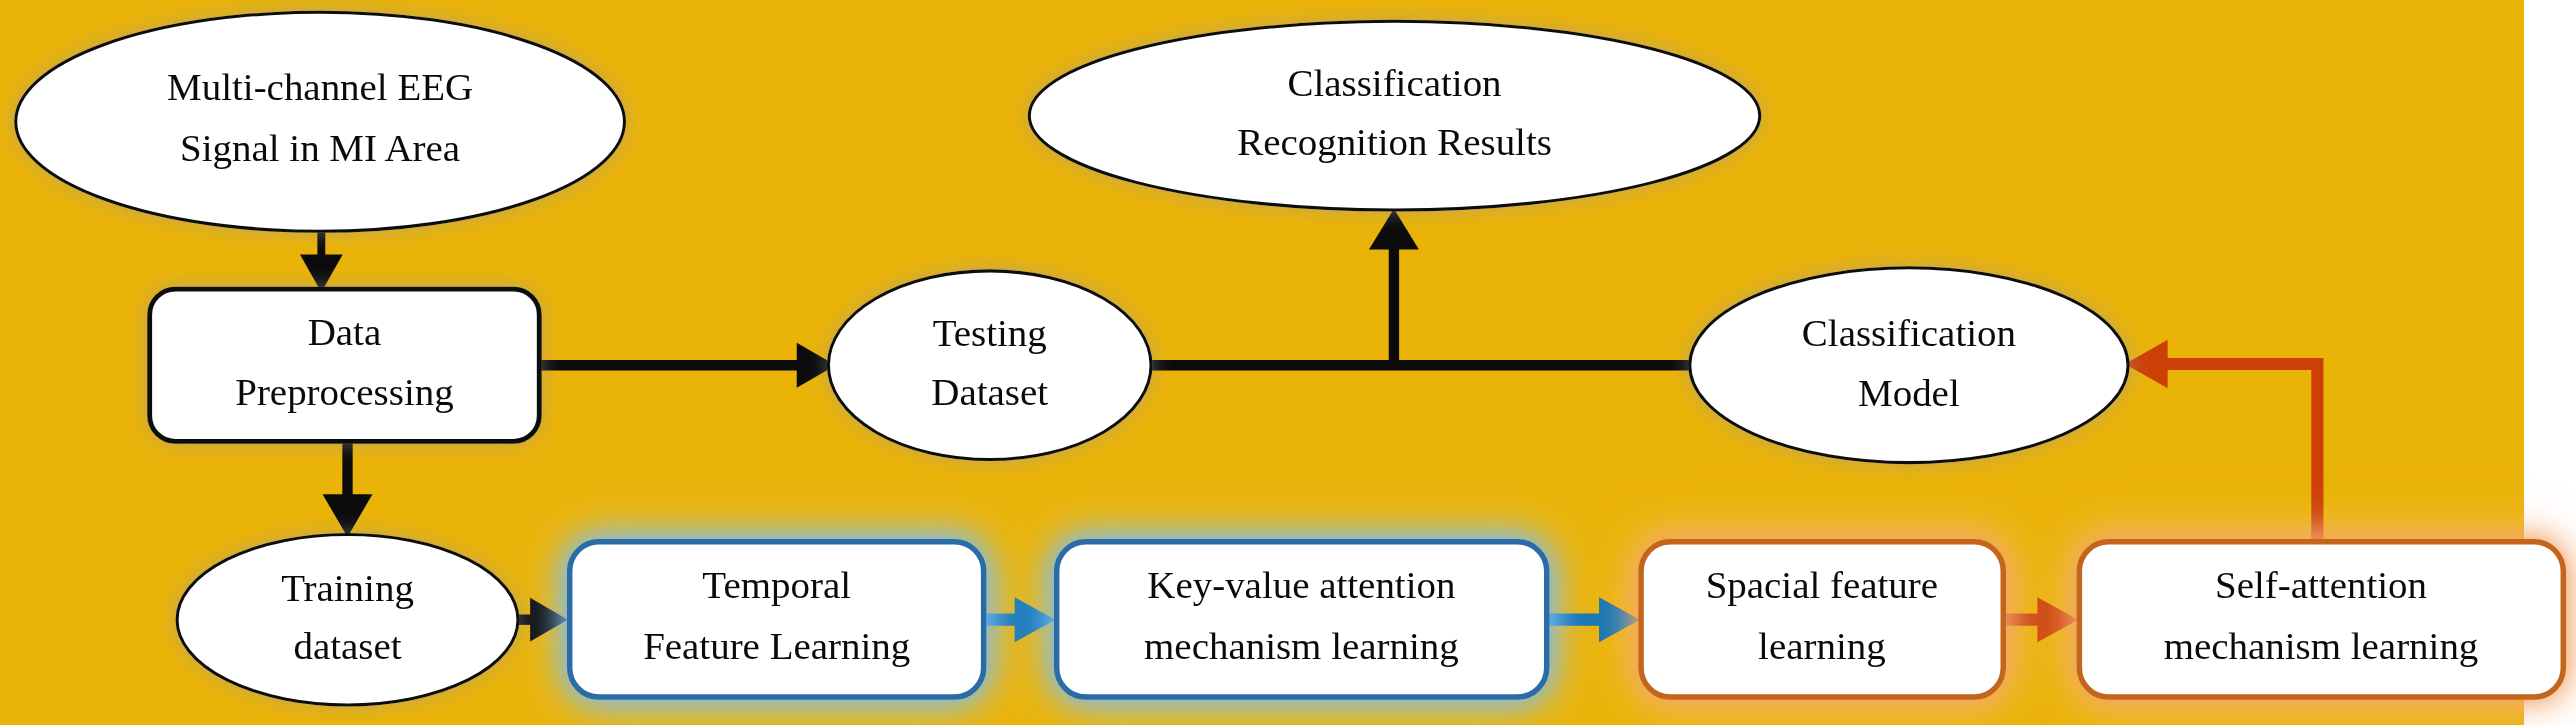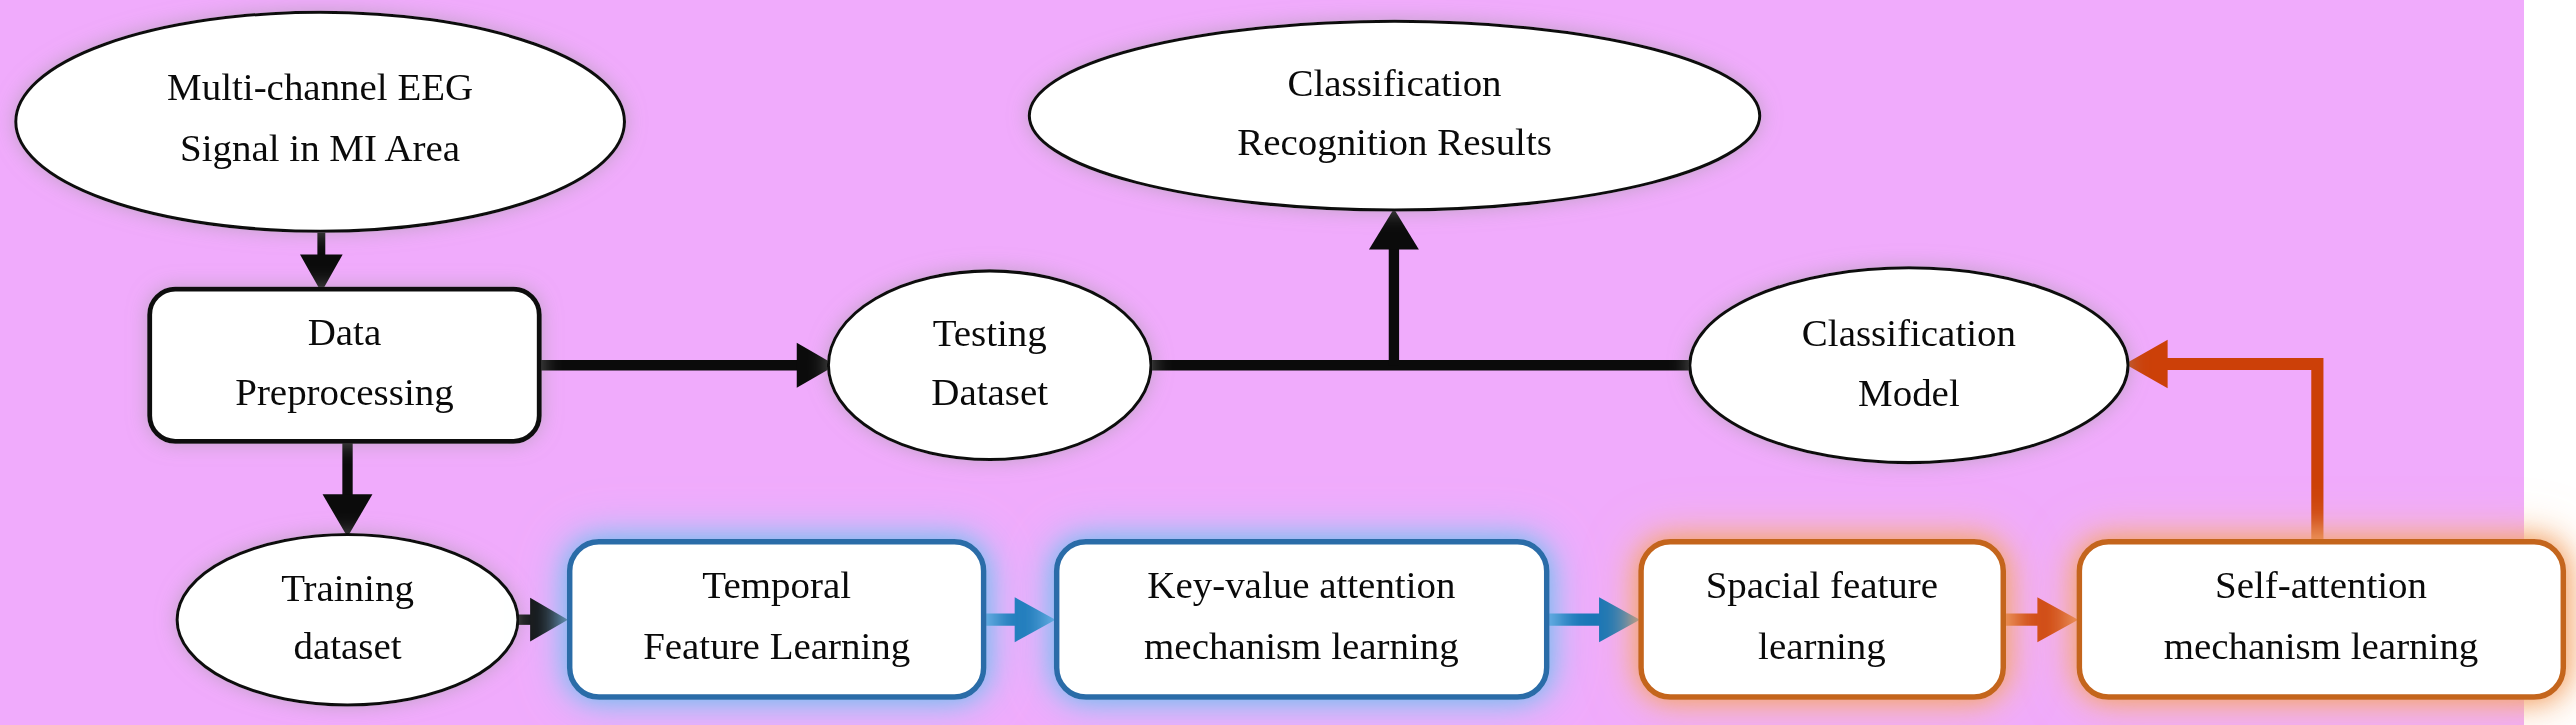--- a/index.html
+++ b/index.html
@@ -10,21 +10,21 @@
   body {
     width: 2576px;
     height: 725px;
     font-family: "Liberation Serif", "DejaVu Serif", serif;
     overflow: hidden;
   }
   #diagram-root {
     position: relative;
     width: 2524px;
     height: 725px;
-    background: #f0abfc;
+    background: #eab308;
   }
   svg#flow {
     display: block;
     width: 2576px;
     height: 725px;
   }
   .node-text {
     font-family: "Liberation Serif", "DejaVu Serif", serif;
     fill: #0a0a0a;
     text-anchor: middle;

